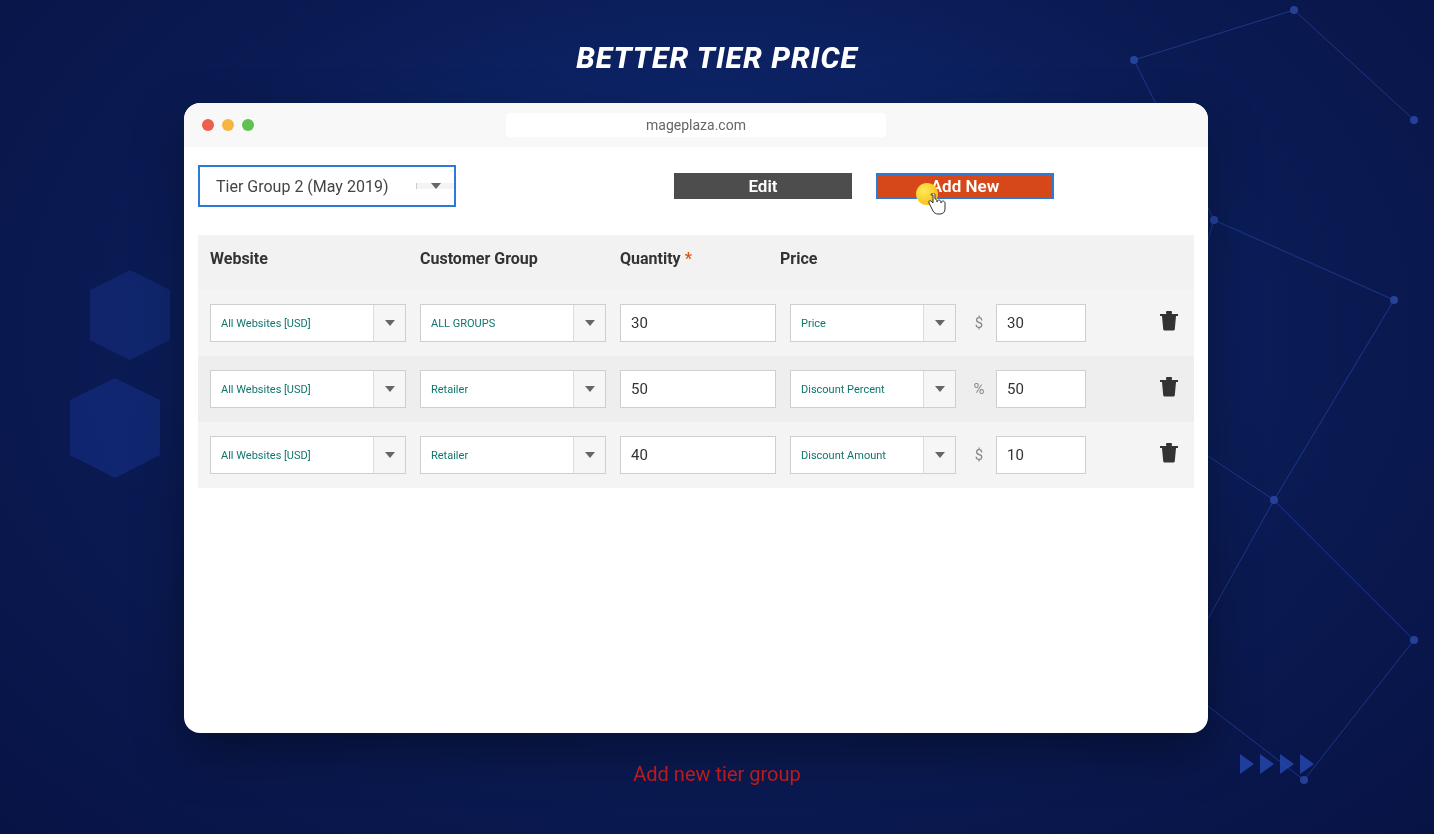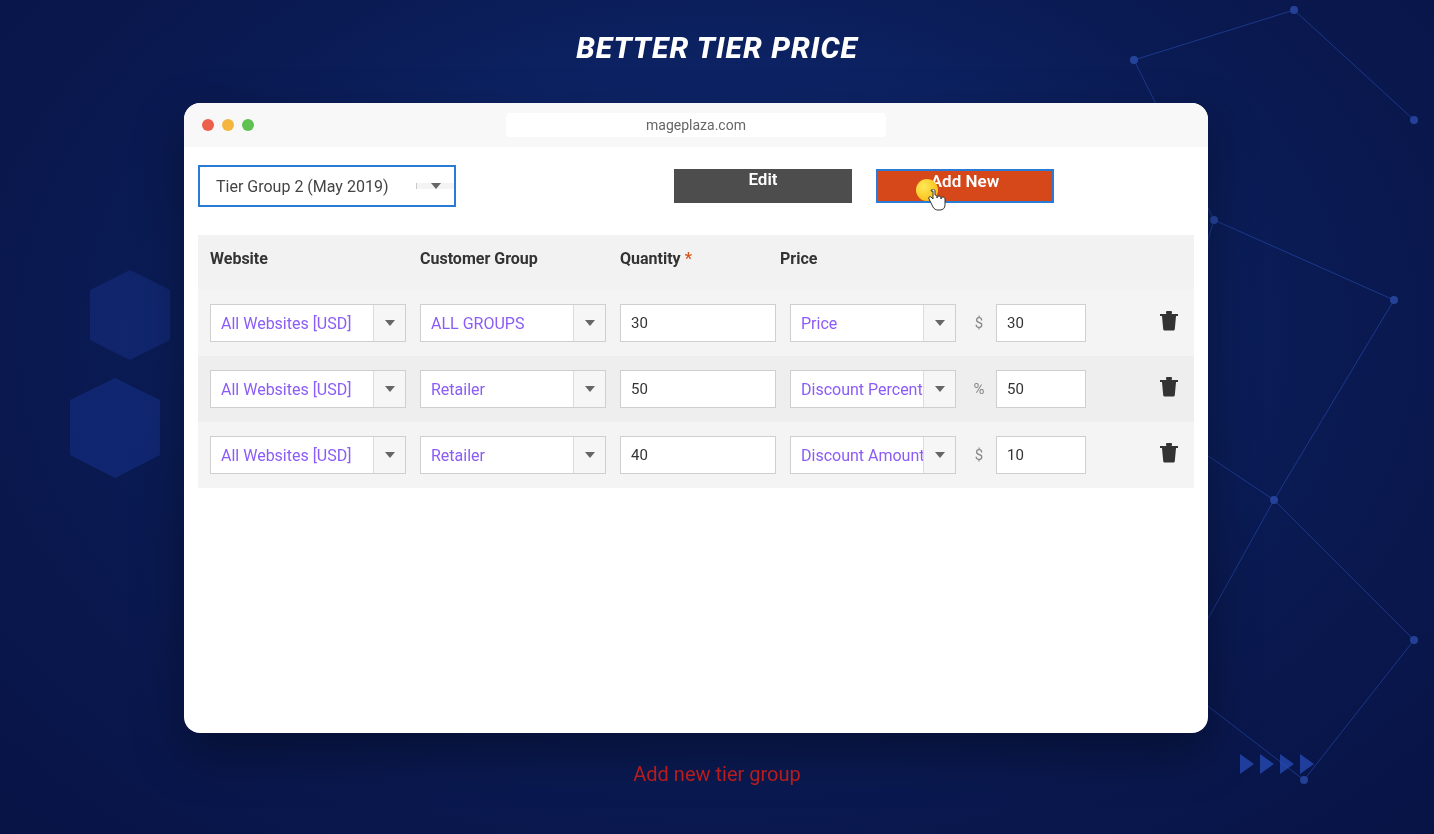--- a/index.html
+++ b/index.html
@@ -46,21 +46,21 @@
     border-left: 14px solid #2b4fbf;
   }
 
   .title {
     text-align: center;
     color: #ffffff;
     font-weight: 800;
     font-style: italic;
     letter-spacing: 1px;
     font-size: 30px;
-    margin-top: 30px;
+    margin-top: 40px;
   }
 
   .browser {
     position: absolute;
     left: 184px; top: 103px;
     width: 1024px; height: 630px;
     background: #ffffff;
     border-radius: 16px;
     box-shadow: 0 20px 50px rgba(0,0,0,0.35);
     overflow: hidden;
@@ -132,22 +132,23 @@
   .caret {
     width: 0; height: 0;
     border-left: 5px solid transparent;
     border-right: 5px solid transparent;
     border-top: 6px solid #666;
   }
 
   .spacer { flex: 1; }
 
   .btn {
-    height: 34px;
+    height: 26px;
     display: inline-flex;
+    align-items: center;
     justify-content: center;
     font-size: 17px;
     font-weight: 600;
     cursor: pointer;
     position: relative;
   }
   .btn-edit {
     width: 178px;
     background: #4d4d4d;
     color: #ffffff;
@@ -207,22 +208,22 @@
     height: 38px;
     border: 1px solid #cfcfcf;
     background: #ffffff;
     margin-right: 14px;
   }
   .sel .sval {
     flex: 1;
     display: flex;
     align-items: center;
     padding: 0 10px;
-    font-size: 16px;
-    color: #8b5cf6;
+    font-size: 11px;
+    color: #0f766e;
     white-space: nowrap;
     overflow: hidden;
   }
   .sel .scaret {
     width: 32px;
     display: flex;
     align-items: center;
     justify-content: center;
     border-left: 1px solid #dcdcdc;
     background: #f6f6f6;

